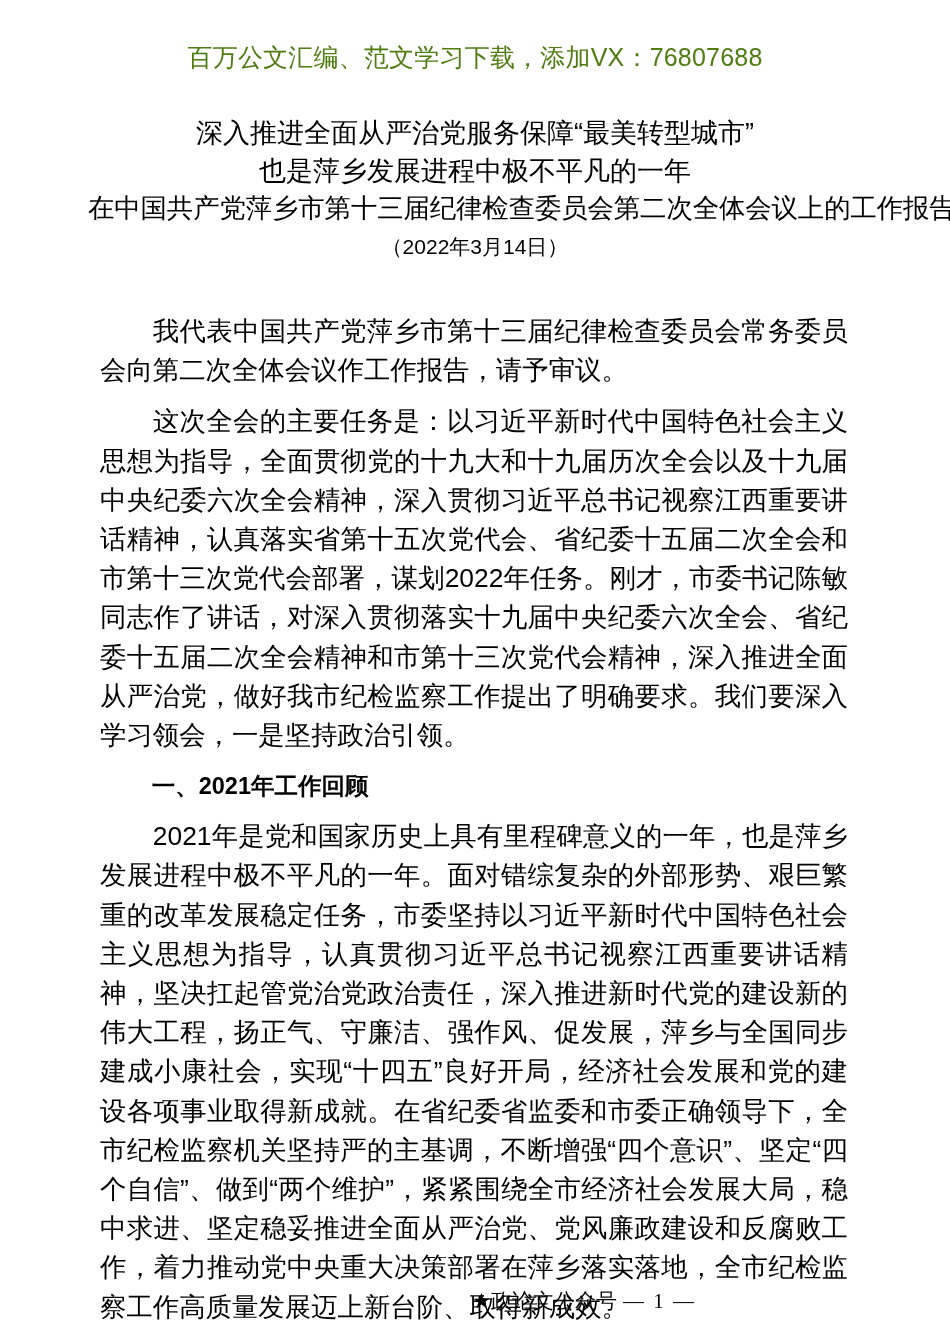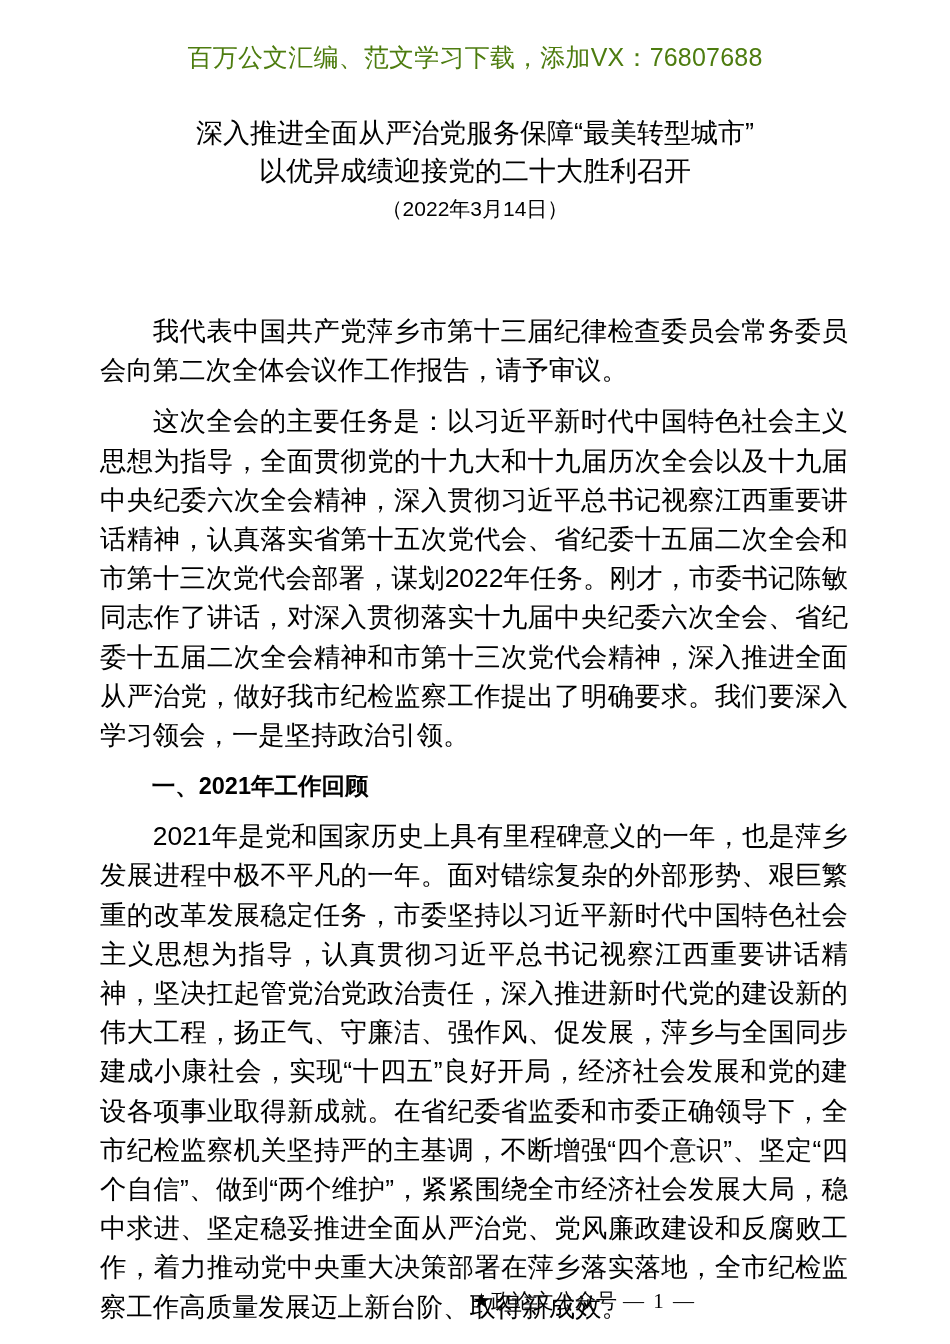--- a/index.html
+++ b/index.html
@@ -111,21 +111,22 @@
 </style>
 </head>
 <body>
 
 <div class="page">
 
   <div class="promo" style="color: #4d7c0f;">百万公文汇编、范文学习下载，添加VX：76807688</div>
 
   <div class="title-block">
     <div class="title-line">深入推进全面从严治党服务保障“最美转型城市”</div>
-    <div class="title-line">以优异成绩迎接党的二十大胜利召开</div>
+    <div class="title-line">也是萍乡发展进程中极不平凡的一年</div>
+    <div class="title-line wide">在中国共产党萍乡市第十三届纪律检查委员会第二次全体会议上的工作报告</div>
     <div class="title-date">（2022年3月14日）</div>
   </div>
 
   <div class="body-block">
     <p class="para">我代表中国共产党萍乡市第十三届纪律检查委员会常务委员会向第二次全体会议作工作报告，请予审议。</p>
 
     <p class="para">这次全会的主要任务是：以习近平新时代中国特色社会主义思想为指导，全面贯彻党的十九大和十九届历次全会以及十九届中央纪委六次全会精神，深入贯彻习近平总书记视察江西重要讲话精神，认真落实省第十五次党代会、省纪委十五届二次全会和市第十三次党代会部署，谋划2022年任务。刚才，市委书记陈敏同志作了讲话，对深入贯彻落实十九届中央纪委六次全会、省纪委十五届二次全会精神和市第十三次党代会精神，深入推进全面从严治党，做好我市纪检监察工作提出了明确要求。我们要深入学习领会，一是坚持政治引领。</p>
 
     <p class="para heading">一、2021年工作回顾</p>
 

